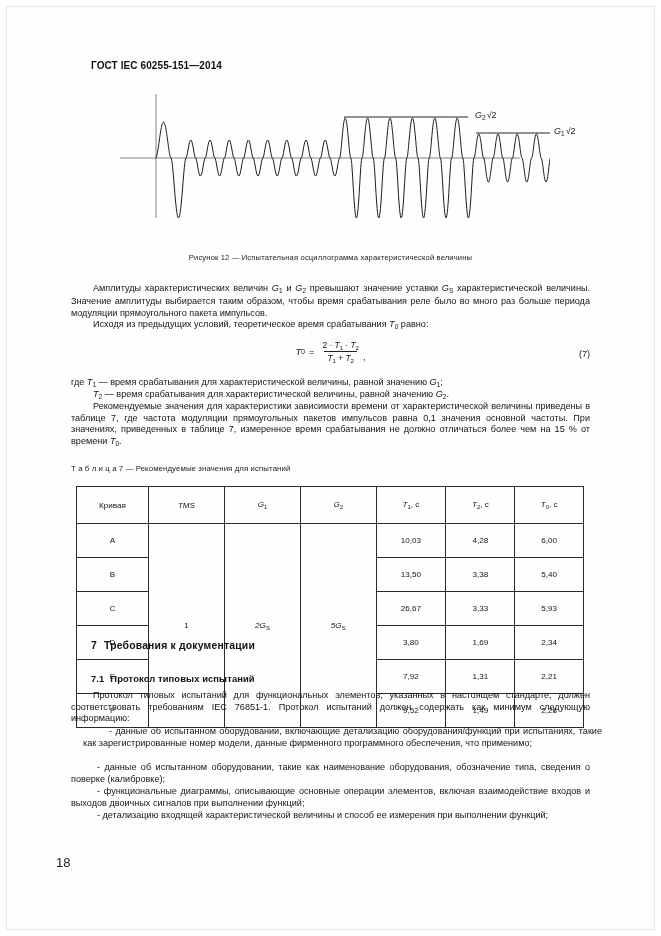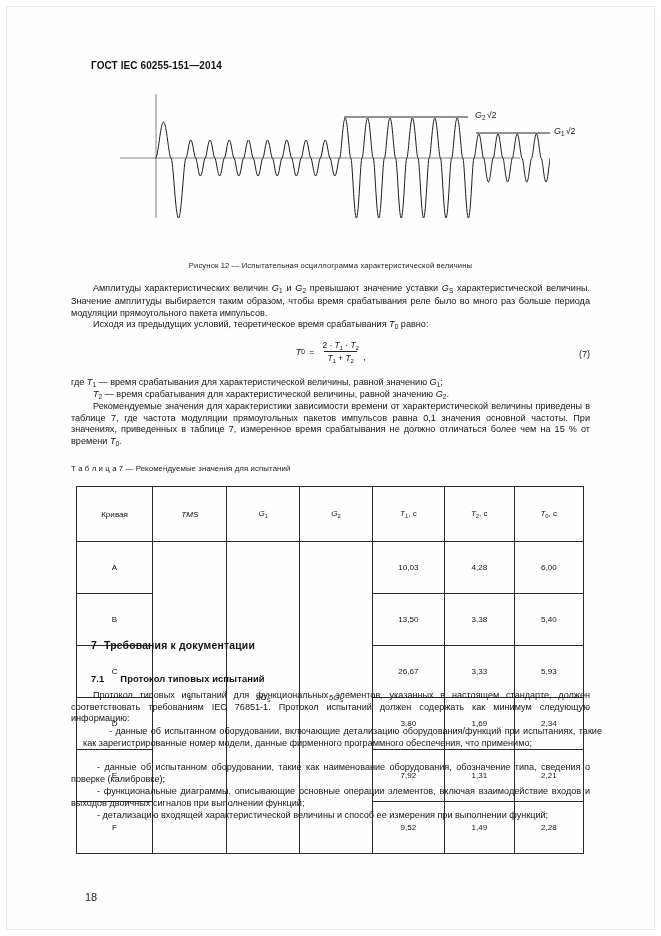--- a/index.html
+++ b/index.html
@@ -33,21 +33,20 @@
   .figure{
     position:absolute;left:120px;top:92px;width:430px;height:128px;
   }
   .figure svg{display:block;}
   .fig-caption{
     position:absolute;left:0;right:0;top:253px;
     text-align:center;
     font-size:7.6px;
     color:#222;
     letter-spacing:0.15px;
-    margin-top:8px;
   }
 
   
   .body-block{
     position:absolute;
     left:71px;width:519px;
     font-size:9.1px;
     line-height:11.55px;
     text-align:justify;
     color:#151515;
@@ -88,21 +87,21 @@
     position:absolute;left:76px;top:486px;
     width:508px;
     border-collapse:collapse;
     font-size:8.1px;
     color:#151515;
   }
   table.t7 th, table.t7 td{
     border:0.8px solid #2a2a2a;
     text-align:center;
     vertical-align:middle;
-    padding:16px;
+    padding:7px;
     height:19px;
     font-weight:normal;
   }
   table.t7 thead th{
     height:22px;
     border-bottom-width:1.6px;
   }
   table.t7 .c-kr{width:68px;}
   table.t7 .c-tms{width:78px;}
   table.t7 .c-g1{width:78px;}
@@ -114,25 +113,25 @@
     position:absolute;left:91px;top:640px;
     font-size:10.4px;font-weight:bold;color:#111;
     letter-spacing:0.2px;
   }
   .h1 .num{margin-right:7px;}
   .h2{
     position:absolute;left:91px;top:673px;
     font-size:9.4px;font-weight:bold;color:#111;
     letter-spacing:0.1px;
   }
-  .h2 .num{margin-right:16px;}
+  .h2 .num{margin-right:6px;}
 
   .pageno{
-    position:absolute;left:85px;top:855px;
-    font-size:11px;color:#222;margin-top:36px;
+    position:absolute;left:56px;top:855px;
+    font-size:13px;color:#222;
   }
 </style>
 </head>
 <body>
 
 <div class="page">
   <div class="page-border"></div>
 
   <div class="doc-header">ГОСТ IEC 60255-151—2014</div>
 

